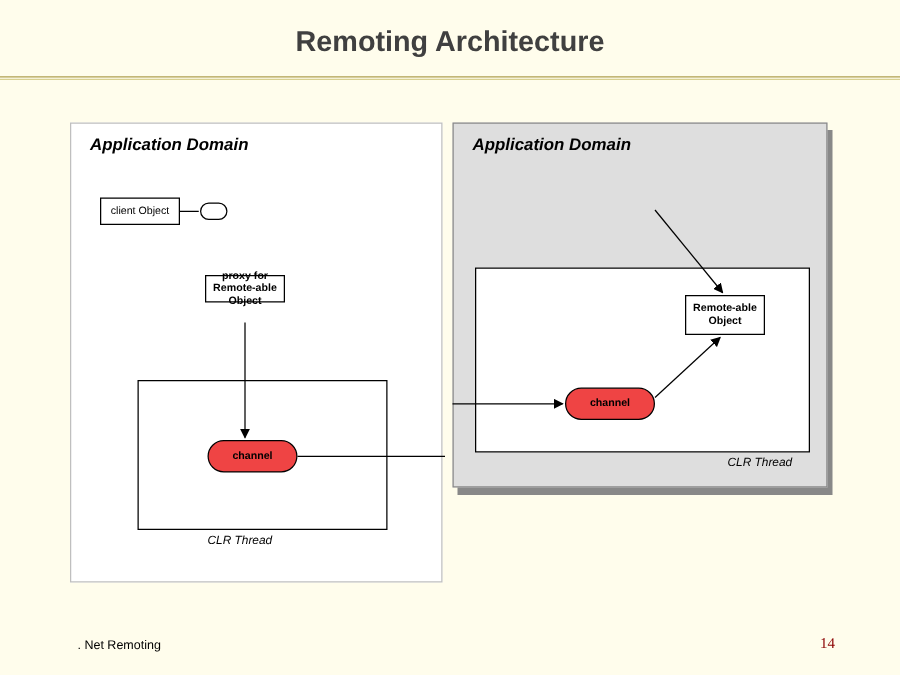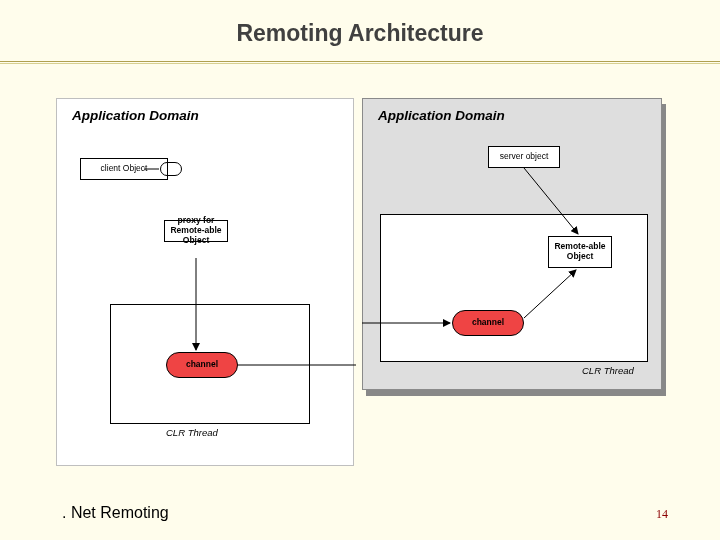--- a/index.html
+++ b/index.html
@@ -57,21 +57,21 @@
 
   .rect { position:absolute; background:#fff; border:1px solid #000; display:flex; align-items:center; justify-content:center; }
   .round { position:absolute; background:#ef4444; border:1px solid #000; border-radius:999px; display:flex; align-items:center; justify-content:center; }
   .box-open { position:absolute; border:1px solid #000; }
 
   
   svg.ov { position:absolute; left:0; top:0; width:604px; height:374px; pointer-events:none; }
 
   .footer-left {
     position:absolute; left:62px; bottom:18px;
-    font-size:16px; font-family: Arial, sans-serif; color:#000;
+    font-size:10px; font-family: Arial, sans-serif; color:#000;
   }
   .footer-right {
     position:absolute; right:52px; bottom:18px;
     font-size:12px; font-family: Liberation Serif, serif; color:#8b0000;
   }
 </style>
 </head>
 <body>
 
 <div class="title">Remoting Architecture</div>
@@ -82,43 +82,40 @@
 
 <div class="diagram">
 
   <div class="panelA"></div>
   <div class="panelB-shadow"></div>
   <div class="panelB"></div>
 
   <div class="hdr hdrA">Application Domain</div>
   <div class="hdr hdrB">Application Domain</div>
 
-  <div class="rect" style="left:24px; top:60px; width:88px; height:22px;">
+  <div class="rect" style="left:24px; top:60px; width:64px; height:22px;">
     <span class="lbl">client Object</span>
   </div>
 
   <div class="round" style="left:104px; top:64px; width:22px; height:14px; background:transparent;"></div>
 
   <div class="rect" style="left:108px; top:122px; width:64px; height:22px;">
     <span class="lbl lblB" style="white-space:pre-line;">proxy for
 Remote-able
 Object</span>
   </div>
 
   <div class="box-open" style="left:54px; top:206px; width:200px; height:120px; background:transparent;"></div>
 
   <div class="round" style="left:110px; top:254px; width:72px; height:26px;">
     <span class="lbl lblB">channel</span>
   </div>
 
   <div style="position:absolute; left:110px; top:330px;" class="lbl lblBI">CLR Thread</div>
 
-  <div class="rect" style="left:432px; top:48px; width:72px; height:22px;">
-    <span class="lbl">server object</span>
-  </div>
 
   <div class="box-open" style="left:324px; top:116px; width:268px; height:148px; background:#fff;"></div>
 
   <div class="rect" style="left:492px; top:138px; width:64px; height:32px;">
     <span class="lbl lblB" style="white-space:pre-line;">Remote-able
 Object</span>
   </div>
 
   <div class="round" style="left:396px; top:212px; width:72px; height:26px;">
     <span class="lbl lblB">channel</span>

